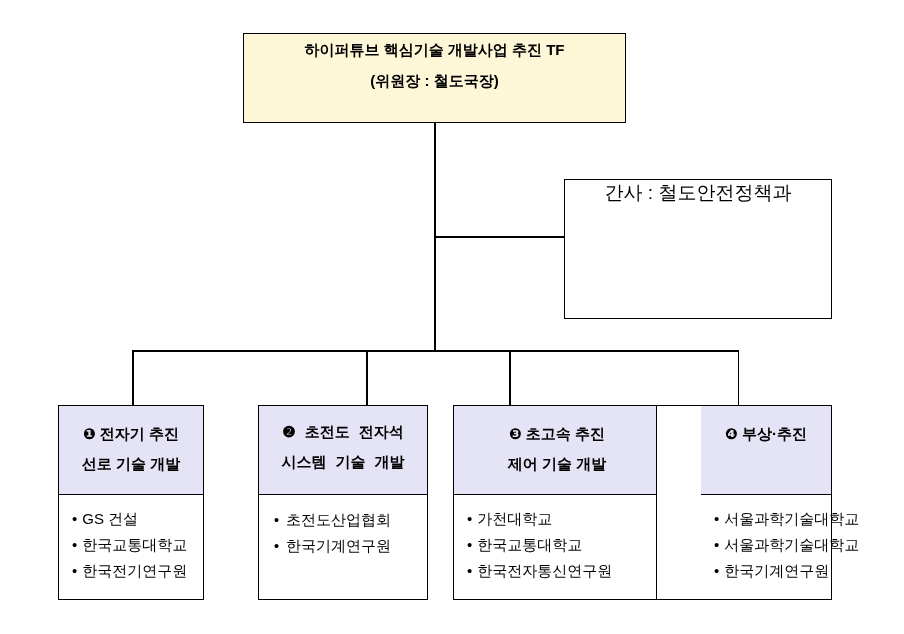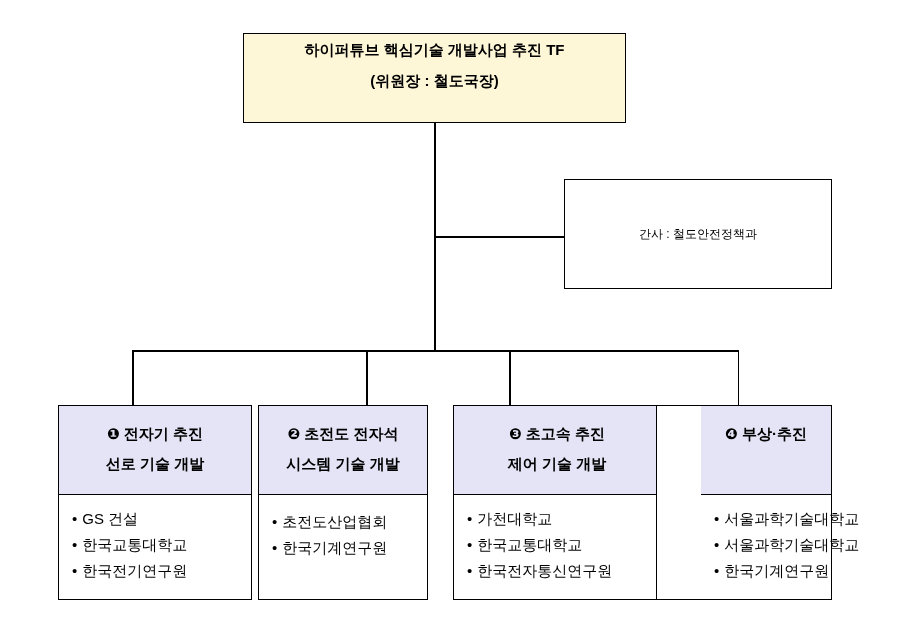--- a/index.html
+++ b/index.html
@@ -16,28 +16,28 @@
     border:1.5px solid #000; background:#ffffff;
   }
   
   .root-box {
     left:243px; top:33px; width:383px; height:90px;
     background:#FDF6D7; text-align:center;
     font-weight:bold; font-size:15px; line-height:31px;
   }
   
   .secretary-box {
-    left:564px; top:179px; width:268px; height:110px;
-    display:flex; align-items:center; justify-content:center;
-    font-size:12px;
+    left:564px; top:179px; width:268px; height:140px;
+    display:flex; align-items:flex-start; justify-content:center;
+    font-size:19px;
   }
   
   .team-box { top:405px; height:195px; padding:0; }
-  .team-1 { left:58px;  width:194px; }
-  .team-2 { left:258px; width:170px; }
+  .team-1 { left:58px;  width:146px; }
+  .team-2 { left:258px; width:170px;font-family:Liberation Mono, monospace; }
   .team-3 { left:453px; width:208px; }
   .team-4 { left:656px; width:176px;padding-left:44px; }
   .team-header {
     box-sizing:border-box; height:89px;
     background:#E4E4F6; border-bottom:1.5px solid #000;
     text-align:center; font-weight:bold; font-size:15px;
     line-height:30px; padding-top:13px;
   }
   .team-body { padding:11px 2px 0 13px; font-size:15px; }
   .team-body.two-items { padding-top:14px; }

